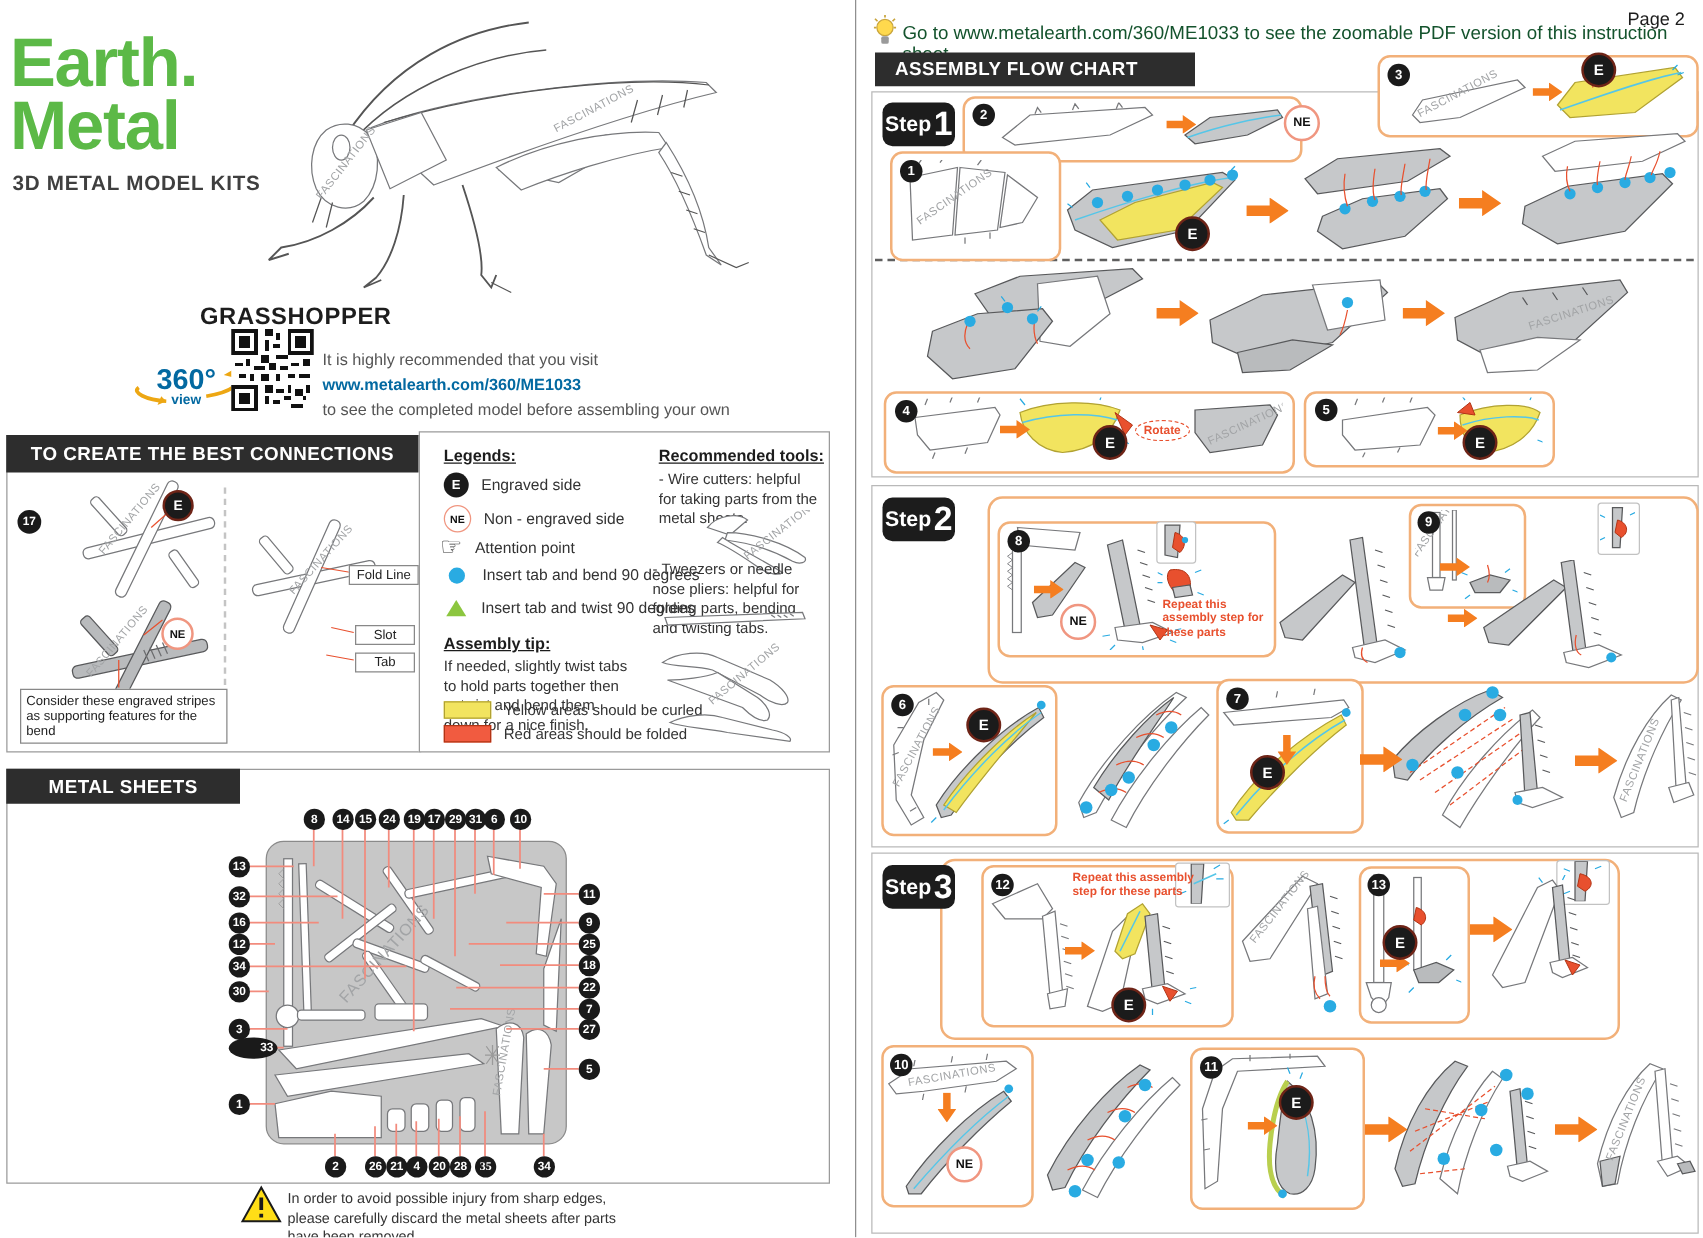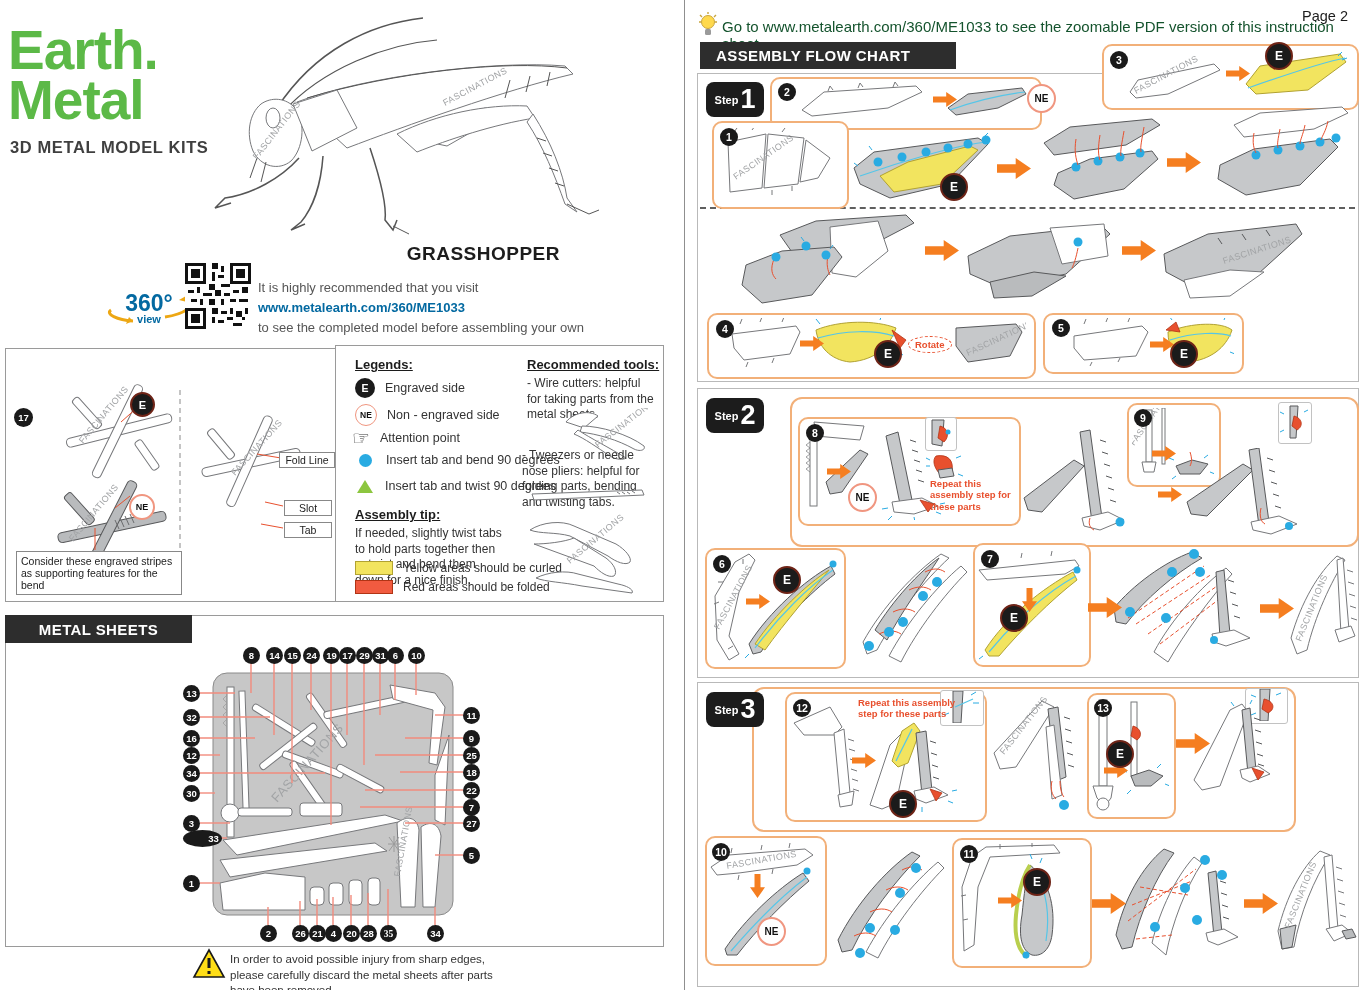--- a/index.html
+++ b/index.html
@@ -21,41 +21,41 @@
   .msb{position:absolute;width:17px;height:17px;border-radius:50%;background:#1a1a1a;color:#fff;
       font-size:9.5px;font-weight:bold;display:flex;align-items:center;justify-content:center;z-index:6;}
   .eb{position:absolute;width:24px;height:24px;border-radius:50%;background:#1b1b1b;color:#fff;
       font-size:12px;font-weight:bold;display:flex;align-items:center;justify-content:center;
       border:2px solid #6e2417;z-index:7;}
   .neb{position:absolute;width:25px;height:25px;border-radius:50%;background:#fff;color:#111;
       font-size:10px;font-weight:bold;display:flex;align-items:center;justify-content:center;
       border:2px solid #f09680;z-index:7;}
   .stepb{position:absolute;width:58px;height:35px;background:#1c1c1c;color:#fff;border-radius:8px;
       display:flex;align-items:center;justify-content:center;z-index:5;}
-  .stepb .w{font-size:11px;font-weight:bold;text-align:right;}
+  .stepb .w{font-size:17px;font-weight:bold;text-align:right;}
   .stepb .n{font-size:27px;font-weight:800;line-height:1;margin-left:2px;}
   
   .arrow{position:absolute;background:#f57e20;z-index:4;}
   .ar{width:34px;height:21px;clip-path:polygon(0 30%,55% 30%,55% 0,100% 50%,55% 100%,55% 70%,0 70%);}
   .asr{width:24px;height:15px;clip-path:polygon(0 30%,55% 30%,55% 0,100% 50%,55% 100%,55% 70%,0 70%);}
   .asd{width:15px;height:24px;clip-path:polygon(30% 0,70% 0,70% 55%,100% 55%,50% 100%,0 55%,30% 55%);}
   
   .labelbox{position:absolute;border:1px solid #888;background:#fff;font-size:10.5px;color:#222;
       text-align:center;padding:1px 3px;z-index:6;}
   .rotateoval{position:absolute;border:1.5px dashed #e8502e;border-radius:50%;color:#e8502e;
       font-size:9.5px;font-weight:bold;display:flex;align-items:center;justify-content:center;
       padding:0 6px;height:15px;z-index:6;}
   .repeat{position:absolute;color:#e8502e;font-size:9.5px;font-weight:bold;line-height:1.2;z-index:6;}
   .dashline{position:absolute;border-top:2px dashed #5f5f5f;}
   .vdiv{position:absolute;left:684px;top:0;width:1px;height:990px;background:#8f8f8f;}
   
   .logo{position:absolute;left:8px;top:26px;color:#5cb947;font-weight:800;font-size:55px;
         line-height:.9;letter-spacing:-1px;}
   .tagline{position:absolute;left:10px;top:138px;font-size:16.5px;font-weight:800;color:#3f3f3f;letter-spacing:.6px;}
-  .ptitle{position:absolute;left:160px;top:243px;width:400px;text-align:right;font-weight:800;
+  .ptitle{position:absolute;left:160px;top:243px;width:400px;text-align:left;font-weight:800;
         font-size:19px;color:#1d1d1d;letter-spacing:.5px;}
   .psku{position:absolute;left:160px;top:265px;width:400px;text-align:center;font-size:14.5px;font-weight:600;color:#2a2a2a;}
   .visit{position:absolute;left:258px;top:278px;width:410px;font-size:13px;color:#555;line-height:1.55;}
   .visit .url{color:#0369a1;font-weight:bold;}
   .v360{position:absolute;left:103px;top:292px;width:92px;text-align:center;color:#0369a1;font-weight:700;}
   .v360 .big{font-size:23px;line-height:1;}
   .v360 .small{font-size:11px;display:block;margin-top:-2px;}
   
   .ltitle{font-size:13px;font-weight:bold;text-decoration:underline;color:#1c1c1c;}
   .lrow{position:absolute;display:flex;align-items:center;gap:10px;font-size:12.5px;color:#333;}
@@ -179,20 +179,23 @@
       </g>
   </svg>
 
   <div class="visit">
     <div>It is highly recommended that you visit</div>
     <div class="url">www.metalearth.com/360/ME1033</div>
     <div>to see the completed model before assembling your own</div>
   </div>
 
   <div class="lbox" style="left:5px;top:348px;width:330px;height:252px;"></div>
+  <div class="hbar" style="left:5px;top:348px;width:330px;height:30px;font-size:15px;justify-content:center;">
+    <span>TO CREATE THE BEST CONNECTIONS</span>
+  </div>
   <svg class="abs" style="left:5px;top:378px;" width="330" height="222" viewBox="0 0 330 222">
     <line x1="175" y1="12" x2="175" y2="208" stroke="#c4c4c4" stroke-width="2" stroke-dasharray="5 4"></line>
 
     <g transform="translate(60,8)">
       <rect class="wp" x="0" y="40" width="108" height="9" rx="4" transform="rotate(-14 54 44)"></rect>
       <rect class="wp" x="48" y="-6" width="9" height="102" rx="4" transform="rotate(26 52 45)"></rect>
       <rect class="wp" x="18" y="8" width="8" height="38" rx="3" transform="rotate(-42 22 27)"></rect>
       <rect class="wp" x="78" y="52" width="8" height="34" rx="3" transform="rotate(-35 82 69)"></rect>
       <text class="wm" x="18" y="58" transform="rotate(-50 18 58)">FASCINATIONS</text>
     </g>

